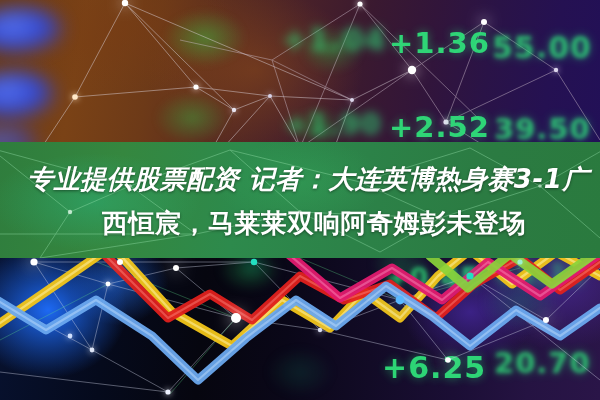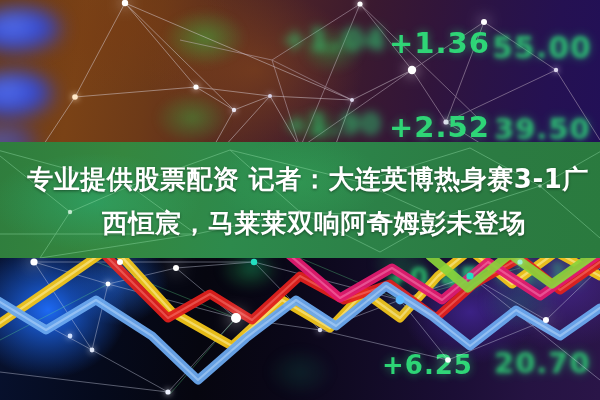--- a/index.html
+++ b/index.html
@@ -111,21 +111,21 @@
   .tick.vsoft  { filter: blur(4.2px); opacity: 0.62; }
 
   #tk-1 { left: 282px; top: 22px;  font-size: 30px; }
   #tk-2 { left: 389px; top: 26px;  font-size: 29px; }
   #tk-3 { left: 492px; top: 30px;  font-size: 30px; }
   #tk-4 { left: 284px; top: 108px; font-size: 28px; }
   #tk-5 { left: 389px; top: 110px; font-size: 29px; }
   #tk-6 { left: 494px; top: 112px; font-size: 29px; }
   #tk-7 { left: 386px; top: 262px; font-size: 27px; }
   #tk-8 { left: 492px; top: 258px; font-size: 28px; }
-  #tk-9 { left: 382px; top: 350px; font-size: 26px; }
+  #tk-9 { left: 382px; top: 350px; font-size: 30px; }
   #tk-10{ left: 494px; top: 346px; font-size: 29px; }
 
   
   #title-wrap {
     position: absolute;
     left: 0; top: 150px;
     width: 600px; height: 102px;
     display: flex;
     flex-direction: column;
     align-items: center;
@@ -135,21 +135,21 @@
   .title-line {
     color: #ffffff;
     font-size: 26px;
     font-weight: 700;
     line-height: 40px;
     letter-spacing: 0.5px;
     text-shadow: 0 1px 3px rgba(0,0,0,0.45);
     white-space: nowrap;
     margin-left: 28px;
   }
-  #title-line-1 { margin-left: 16px; }
+  #title-line-1 { margin-left: 16px; font-style: italic; }
 </style>
 </head>
 <body>
 
 <div id="stage">
 
   <div id="bg-top" class="layer"></div>
   <div id="bg-top-blobs" class="layer"></div>
   <div class="blueblob" id="blob-1"></div>
   <div class="blueblob" id="blob-2"></div>

